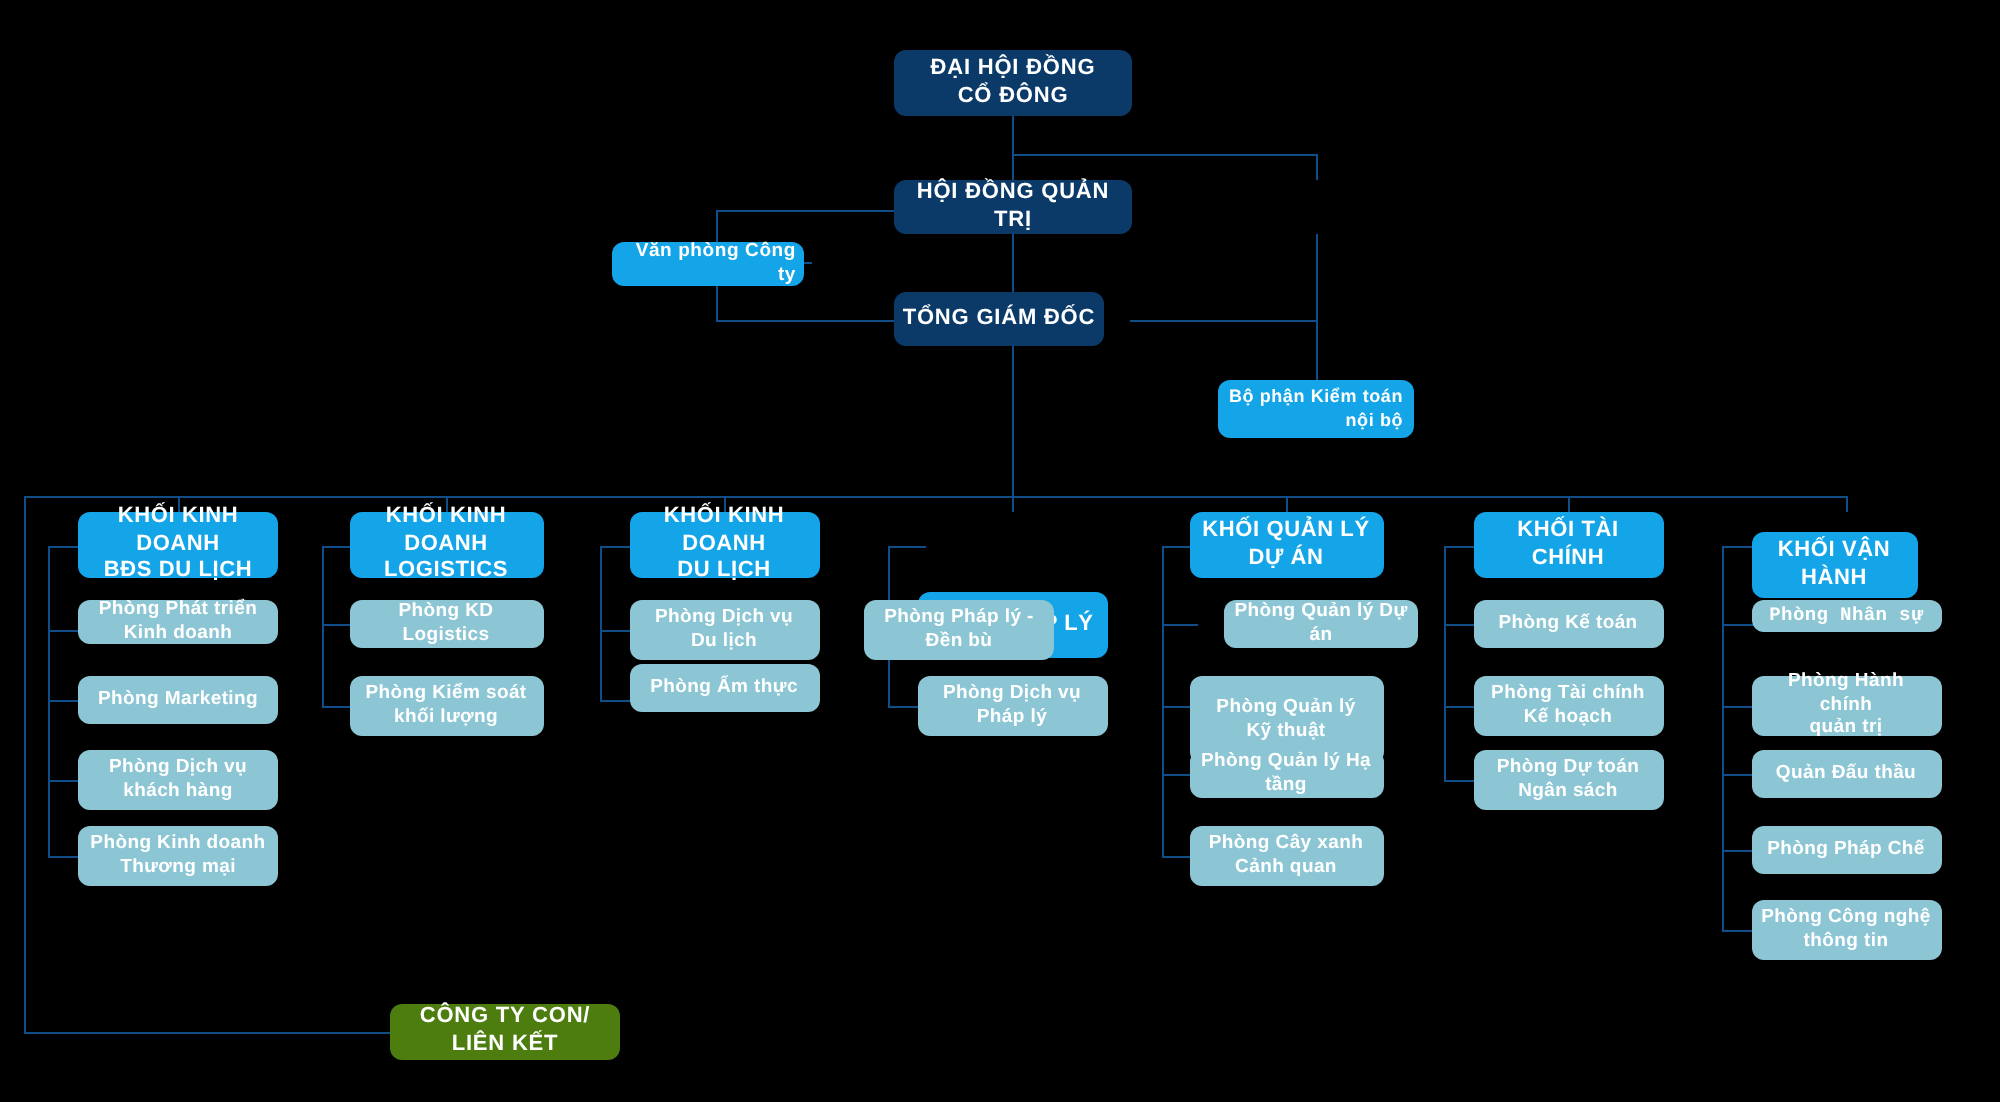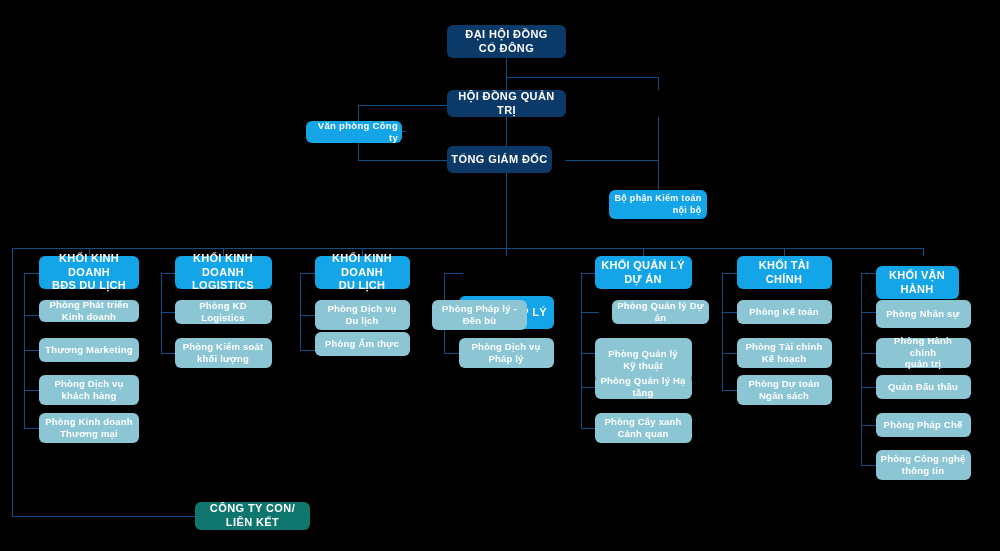--- a/index.html
+++ b/index.html
@@ -7,21 +7,21 @@
   #chart{position:relative;width:1000px;height:551px;background:#000;}
 
   .node{position:absolute;box-sizing:border-box;display:flex;align-items:center;
         justify-content:center;text-align:center;border-radius:6px;color:#fff;
         line-height:1.25;letter-spacing:.2px;z-index:3;padding:2px 4px;}
 
   .lvl-top{background:#0b3a69;font-weight:700;font-size:11px;letter-spacing:.4px;}
   .lvl-unit{background:#14a4e8;font-weight:700;font-size:11px;letter-spacing:.3px;text-align:right;}
   .lvl-div{background:#14a4e8;font-weight:700;font-size:11px;letter-spacing:.3px;}
   .lvl-dept{background:#8cc6d4;font-weight:700;font-size:9.5px;letter-spacing:.2px;}
-  .lvl-sub{background:#0f766e;font-weight:700;font-size:11px;letter-spacing:.4px;}
+  .lvl-sub{background:#4d7c0f;font-weight:700;font-size:11px;letter-spacing:.4px;}
 
   .ln{position:absolute;background:#0d4f86;z-index:1;}
   .lnh{height:1px;}
   .lnv{width:1px;}
 </style>
 </head>
 <body>
 
 <div id="chart">
 
@@ -103,21 +103,21 @@
 
   <div class="node lvl-unit" style="left:306px;top:121px;width:96px;height:22px;font-size:9.5px;font-weight:700;">Văn phòng Công ty</div>
 
   <div class="node lvl-unit" style="left:609px;top:190px;width:98px;height:29px;font-size:9px;font-weight:700;">Bộ phận Kiểm toán<br>nội bộ</div>
 
   <div class="node lvl-sub" style="left:195px;top:502px;width:115px;height:28px;">CÔNG TY CON/ LIÊN KẾT</div>
 
   <div id="divisions">
       <div class="node lvl-div" style="left: 39px; top: 256px; width: 100px; height: 33px;">KHỐI KINH DOANH<br>BĐS DU LỊCH</div>
       <div class="node lvl-dept" style="left: 39px; top: 300px; width: 100px; height: 22px;">Phòng Phát triển<br>Kinh doanh</div>
-      <div class="node lvl-dept" style="left: 39px; top: 337.5px; width: 100px; height: 24px;">Thương Marketing</div>
+      <div class="node lvl-dept" style="left: 39px; top: 337.5px; width: 100px; height: 24px;">Phòng Marketing</div>
       <div class="node lvl-dept" style="left: 39px; top: 375px; width: 100px; height: 30px;">Phòng Dịch vụ<br>khách hàng</div>
       <div class="node lvl-dept" style="left: 39px; top: 412.5px; width: 100px; height: 30px;">Phòng Kinh doanh<br>Thương mại</div>
       <div class="node lvl-div" style="left: 174.5px; top: 256px; width: 97px; height: 33px;">KHỐI KINH DOANH<br>LOGISTICS</div>
       <div class="node lvl-dept" style="left: 174.5px; top: 300px; width: 97px; height: 24px;">Phòng KD Logistics</div>
       <div class="node lvl-dept" style="left: 174.5px; top: 337.5px; width: 97px; height: 30px;">Phòng Kiểm soát<br>khối lượng</div>
       <div class="node lvl-div" style="left: 314.5px; top: 256px; width: 95px; height: 33px;">KHỐI KINH DOANH<br>DU LỊCH</div>
       <div class="node lvl-dept" style="left: 314.5px; top: 300px; width: 95px; height: 30px;">Phòng Dịch vụ<br>Du lịch</div>
       <div class="node lvl-dept" style="left: 314.5px; top: 332px; width: 95px; height: 24px;">Phòng Ẩm thực</div>
       <div class="node lvl-div" style="left: 458.5px; top: 256px; width: 95px; height: 33px; margin-top: 40px;">KHỐI PHÁP LÝ</div>
       <div class="node lvl-dept" style="left: 432px; top: 300px; width: 95px; height: 30px;">Phòng Pháp lý -<br>Đền bù</div>
@@ -125,19 +125,19 @@
       <div class="node lvl-div" style="left: 594.5px; top: 256px; width: 97px; height: 33px;">KHỐI QUẢN LÝ<br>DỰ ÁN</div>
       <div class="node lvl-dept" style="left: 612px; top: 300px; width: 97px; height: 24px;">Phòng Quản lý Dự án</div>
       <div class="node lvl-dept" style="left: 594.5px; top: 337.5px; width: 97px; height: 44px;">Phòng Quản lý<br>Kỹ thuật</div>
       <div class="node lvl-dept" style="left: 594.5px; top: 375px; width: 97px; height: 24px;">Phòng Quản lý Hạ tầng</div>
       <div class="node lvl-dept" style="left: 594.5px; top: 412.5px; width: 97px; height: 30px;">Phòng Cây xanh<br>Cảnh quan</div>
       <div class="node lvl-div" style="left: 736.5px; top: 256px; width: 95px; height: 33px;">KHỐI TÀI CHÍNH</div>
       <div class="node lvl-dept" style="left: 736.5px; top: 300px; width: 95px; height: 24px;">Phòng Kế toán</div>
       <div class="node lvl-dept" style="left: 736.5px; top: 337.5px; width: 95px; height: 30px;">Phòng Tài chính<br>Kế hoạch</div>
       <div class="node lvl-dept" style="left: 736.5px; top: 375px; width: 95px; height: 30px;">Phòng Dự toán<br>Ngân sách</div>
       <div class="node lvl-div" style="left: 875.5px; top: 256px; width: 83px; height: 33px; margin-top: 10px;">KHỐI VẬN HÀNH</div>
-      <div class="node lvl-dept" style="left: 875.5px; top: 300px; width: 95px; height: 28px;">Phòng Nhân sự</div>
+      <div class="node lvl-dept" style="left: 875.5px; top: 300px; width: 95px; height: 16px; font-family: Liberation Mono, monospace;">Phòng Nhân sự</div>
       <div class="node lvl-dept" style="left: 875.5px; top: 337.5px; width: 95px; height: 30px;">Phòng Hành chính<br>quản trị</div>
       <div class="node lvl-dept" style="left: 875.5px; top: 375px; width: 95px; height: 24px;">Quản Đấu thầu</div>
       <div class="node lvl-dept" style="left: 875.5px; top: 412.5px; width: 95px; height: 24px; text-align: right;">Phòng Pháp Chế</div>
       <div class="node lvl-dept" style="left: 875.5px; top: 450px; width: 95px; height: 30px;">Phòng Công nghệ<br>thông tin</div>
     </div>
 </div>
 
 </body></html>

